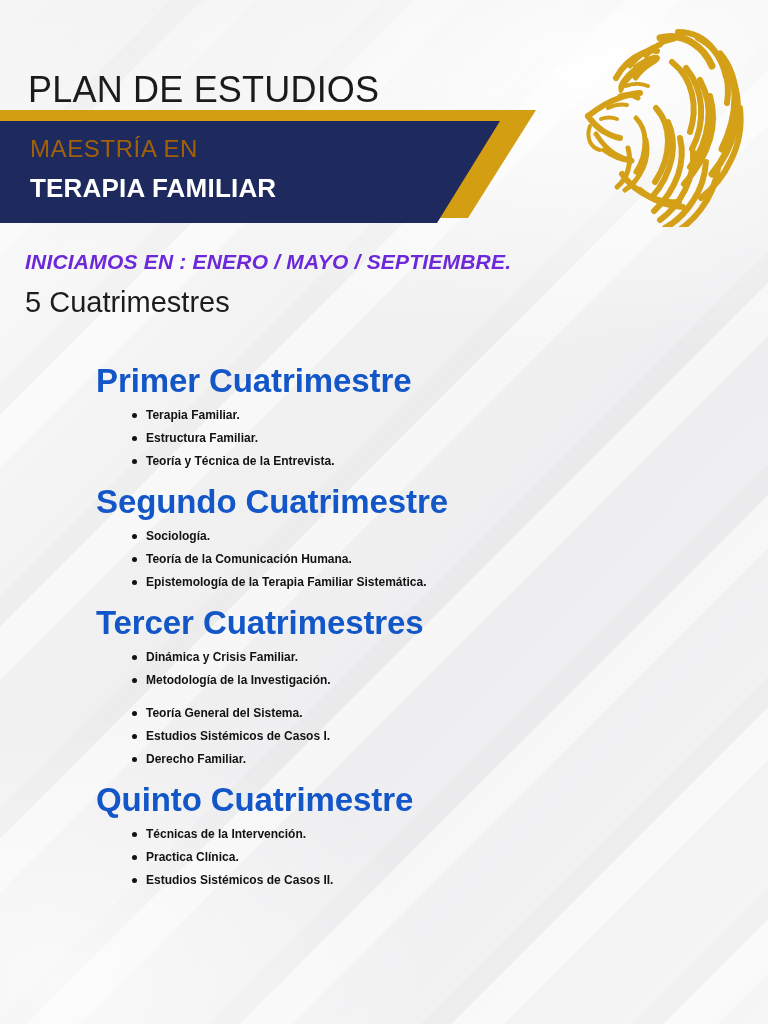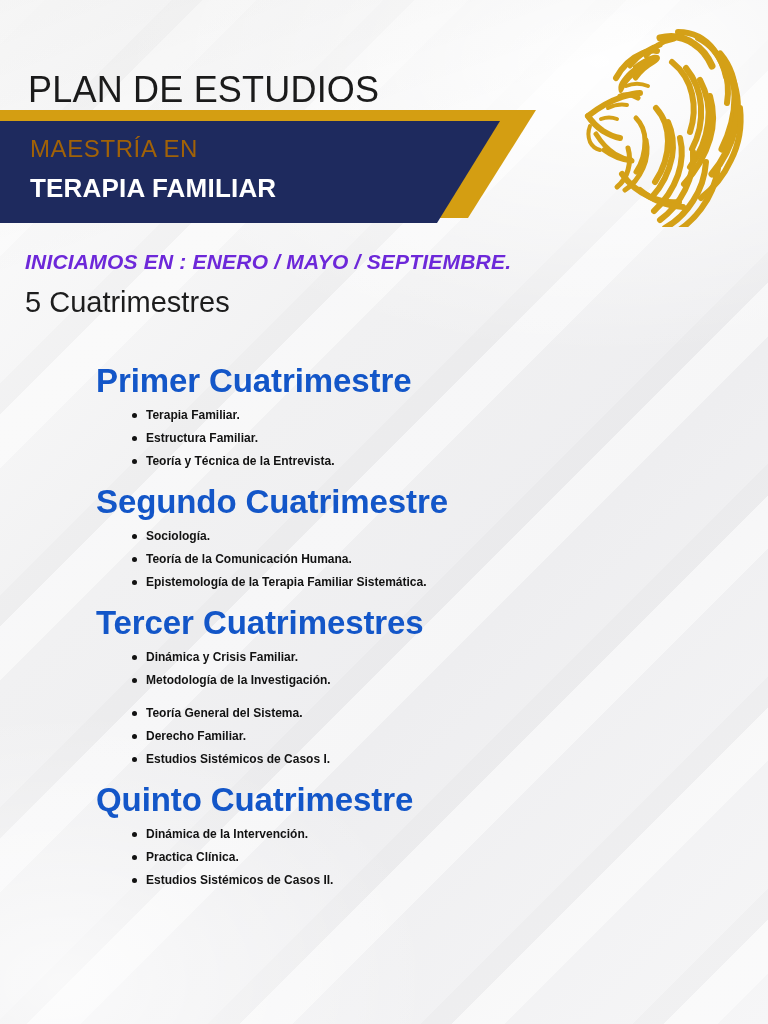--- a/index.html
+++ b/index.html
@@ -300,29 +300,29 @@
       <div class="term-title">Tercer Cuatrimestres</div>
       <ul class="course-list">
         <li class="course-item">Dinámica y Crisis Familiar.</li>
         <li class="course-item">Metodología de la Investigación.</li>
       </ul>
     </section>
 
     <section class="term">
       <ul class="course-list">
         <li class="course-item">Teoría General del Sistema.</li>
+        <li class="course-item">Estudios Sistémicos de Casos I.</li>
         <li class="course-item">Derecho Familiar.</li>
-        <li class="course-item">Estudios Sistémicos de Casos I.</li>
       </ul>
     </section>
 
     <section class="term">
       <div class="term-title">Quinto Cuatrimestre</div>
       <ul class="course-list">
-        <li class="course-item">Dinámica de la Intervención.</li>
+        <li class="course-item">Técnicas de la Intervención.</li>
         <li class="course-item">Practica Clínica.</li>
         <li class="course-item">Estudios Sistémicos de Casos II.</li>
       </ul>
     </section>
 
   </div>
 
 </div>
 
 </body></html>

